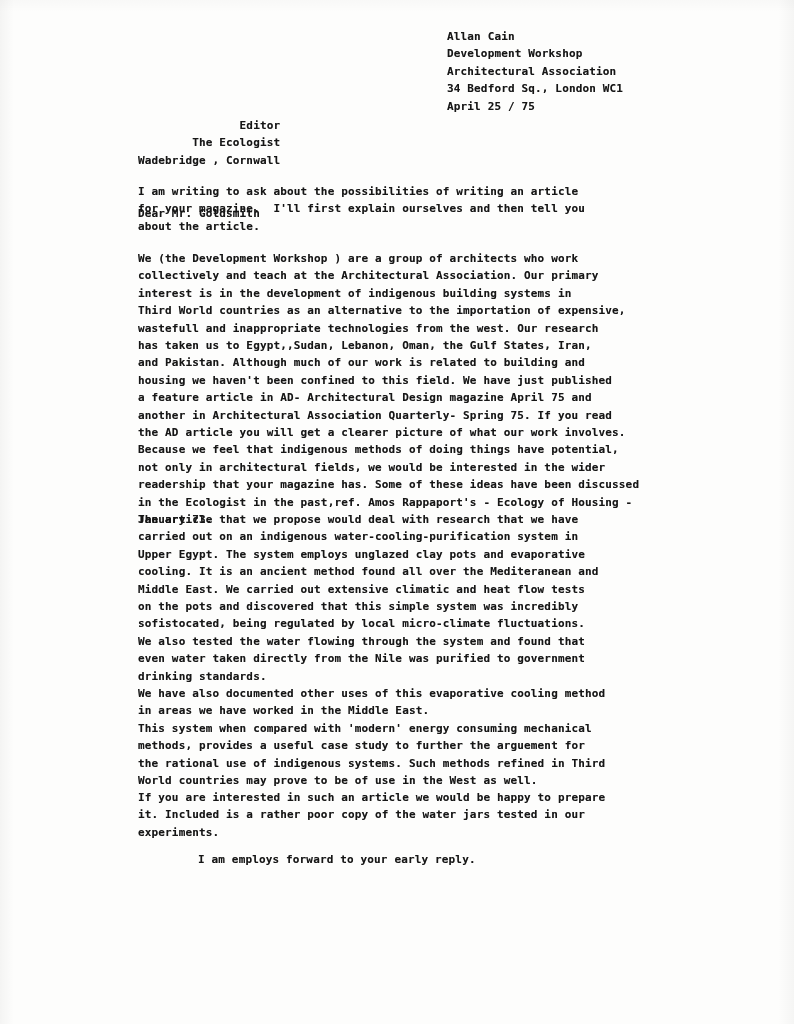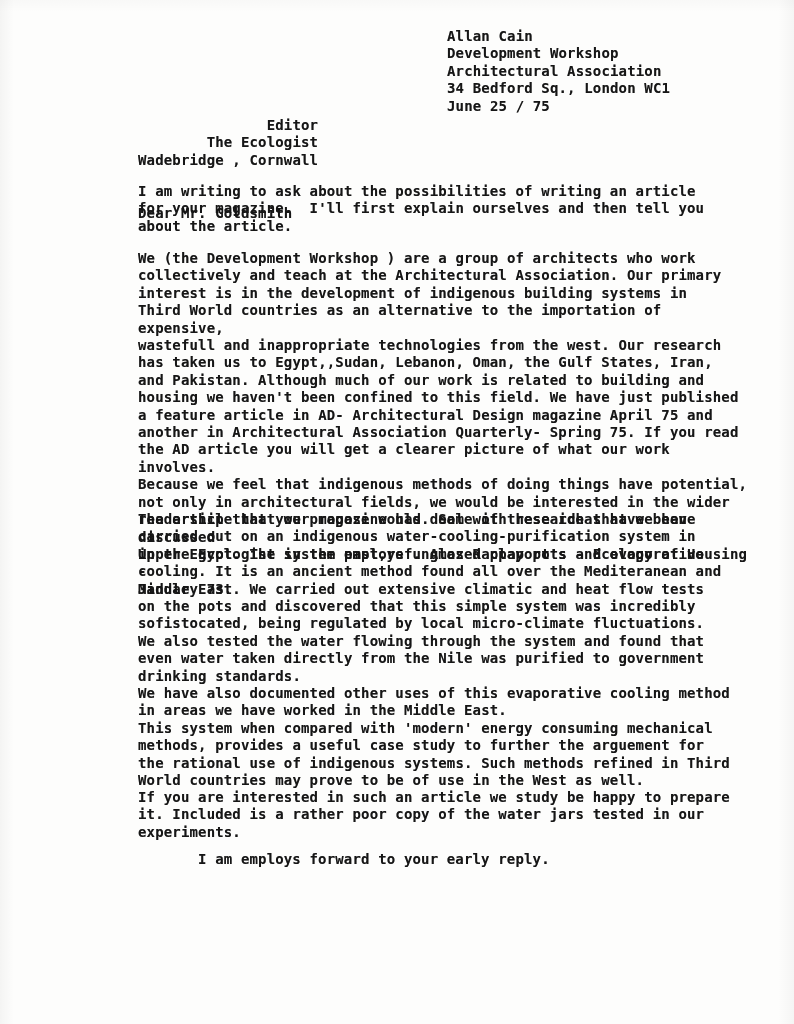--- a/index.html
+++ b/index.html
@@ -33,21 +33,21 @@
   }
   .letter {
     position: absolute;
     left: 0;
     top: 0;
     width: 794px;
   }
   .block {
     position: absolute;
     white-space: pre-wrap;
-    font-size: 14px;
+    font-size: 11px;
     line-height: 17.4px;
     letter-spacing: 0.15px;
     color: #161616;
     font-weight: 700;
     text-shadow: 0 0 0.6px rgba(0,0,0,0.35);
   }
   .sender {
     left: 447px;
     top: 28px;
   }
@@ -75,21 +75,21 @@
 <body>
 
 <div class="page">
   <div class="letter">
 
     <div class="block sender">Allan Cain
 Development Workshop
 Architectural Association
 34 Bedford Sq., London WC1</div>
 
-    <div class="block date">June 25 / 75</div>
+    <div class="block date">April 25 / 75</div>
 
     <div class="block recipient">Editor
 The Ecologist
 Wadebridge , Cornwall</div>
 
     <div class="block salutation">Dear Mr. Goldsmith</div>
 
     <div class="block para1">I am writing to ask about the possibilities of writing an article
 for your magazine.  I'll first explain ourselves and then tell you
 about the article.</div>
@@ -121,20 +121,20 @@
 We also tested the water flowing through the system and found that
 even water taken directly from the Nile was purified to government
 drinking standards.
 We have also documented other uses of this evaporative cooling method
 in areas we have worked in the Middle East.
 This system when compared with 'modern' energy consuming mechanical
 methods, provides a useful case study to further the arguement for
 the rational use of indigenous systems. Such methods refined in Third
 World countries may prove to be of use in the West as well.</div>
 
-    <div class="block para4">If you are interested in such an article we study be happy to prepare
+    <div class="block para4">If you are interested in such an article we would be happy to prepare
 it. Included is a rather poor copy of the water jars tested in our
 experiments.</div>
 
     <div class="block closing">I am employs forward to your early reply.</div>
 
   </div>
 </div>
 
 </body></html>

